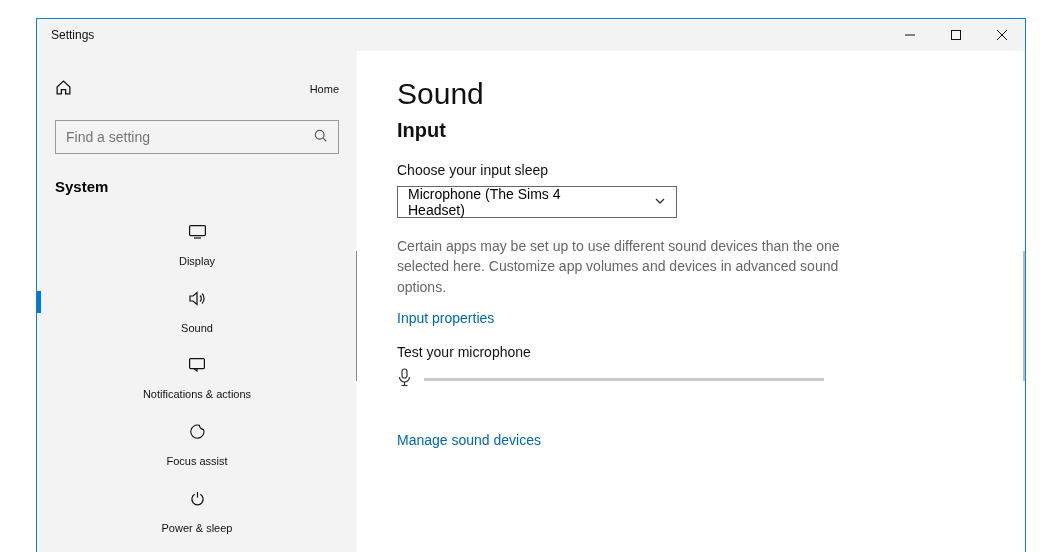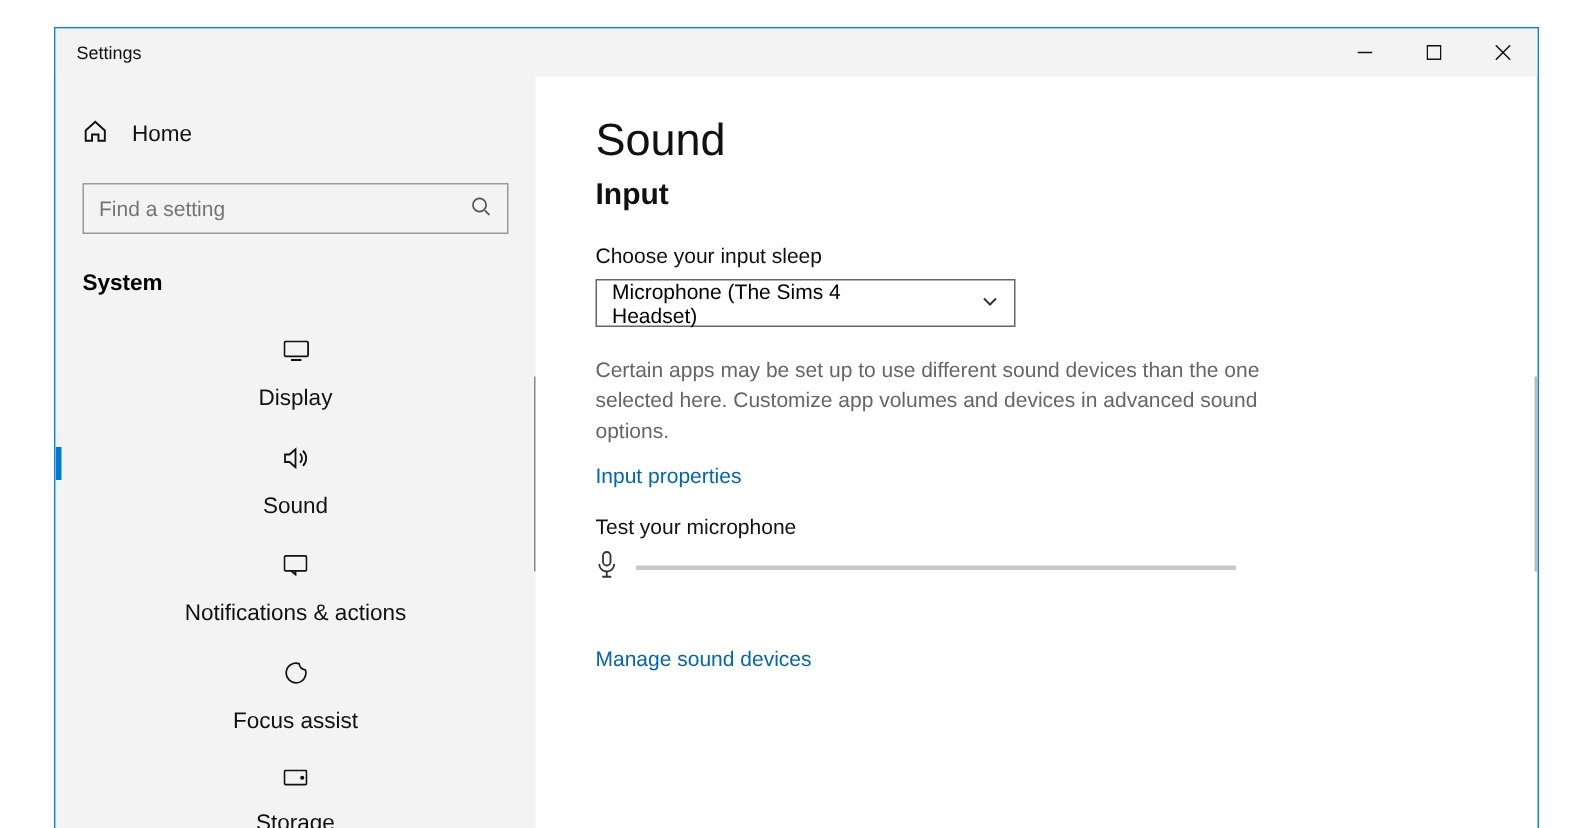--- a/index.html
+++ b/index.html
@@ -55,22 +55,23 @@
     width: 320px;
     background: #f3f3f3;
     padding: 18px 0 0 0;
     position: relative;
   }
   .home-row, .nav-item {
     display: flex;
     align-items: center;
     gap: 16px;
     padding: 10px 18px;
-    font-size: 15px;
+    font-size: 11px;
     color: #111;
+    justify-content: space-between;
   }
   .home-row { margin-bottom: 12px; }
   .search-box {
     margin: 0 18px 18px 18px;
     border: 1px solid #999;
     height: 34px;
     display: flex;
     align-items: center;
     padding: 0 10px;
     background: #fff0;
@@ -281,20 +282,29 @@
 
         <div class="nav-item">
           <span class="icon-slot">
             <svg width="15" height="15" viewBox="0 0 16 16" fill="none" stroke="#111" stroke-width="1.2">
                 <path d="M10 1.5 A7 7 0 1 0 14.5 6 A5.5 5.5 0 0 1 10 1.5 Z"></path>
               </svg>
           </span>
           <span>Focus assist</span>
         </div>
 
+        <div class="nav-item">
+          <span class="icon-slot">
+            <svg width="15" height="15" viewBox="0 0 16 16" fill="none" stroke="#111" stroke-width="1.3">
+                <path d="M5 3.5 A6 6 0 1 0 11 3.5"></path>
+                <line x1="8" y1="1" x2="8" y2="7"></line>
+              </svg>
+          </span>
+          <span>Power &amp; sleep</span>
+        </div>
 
         <div class="nav-item">
           <span class="icon-slot">
             <svg width="16" height="11" viewBox="0 0 16 11" fill="none" stroke="#111" stroke-width="1.2">
                 <rect x="0.6" y="0.6" width="14.8" height="9.5" rx="1"></rect>
                 <circle cx="12.5" cy="5.5" r="0.8" fill="#111"></circle>
               </svg>
           </span>
           <span>Storage</span>
         </div>

